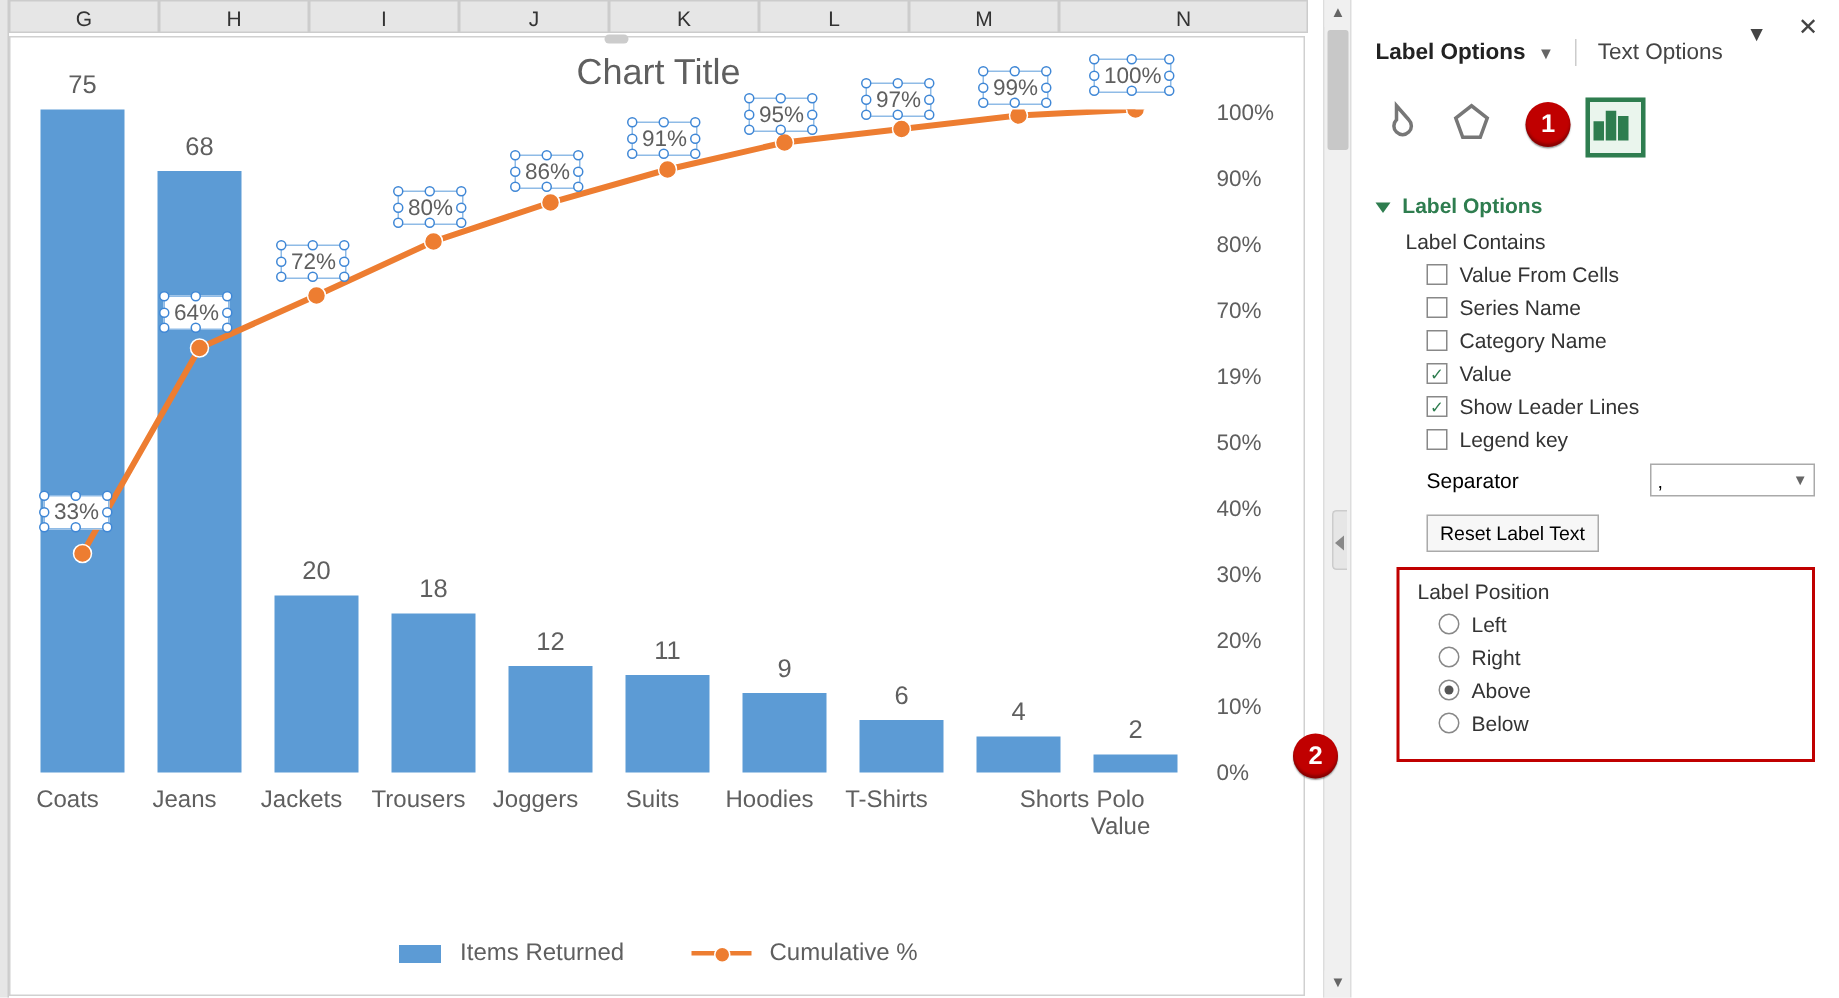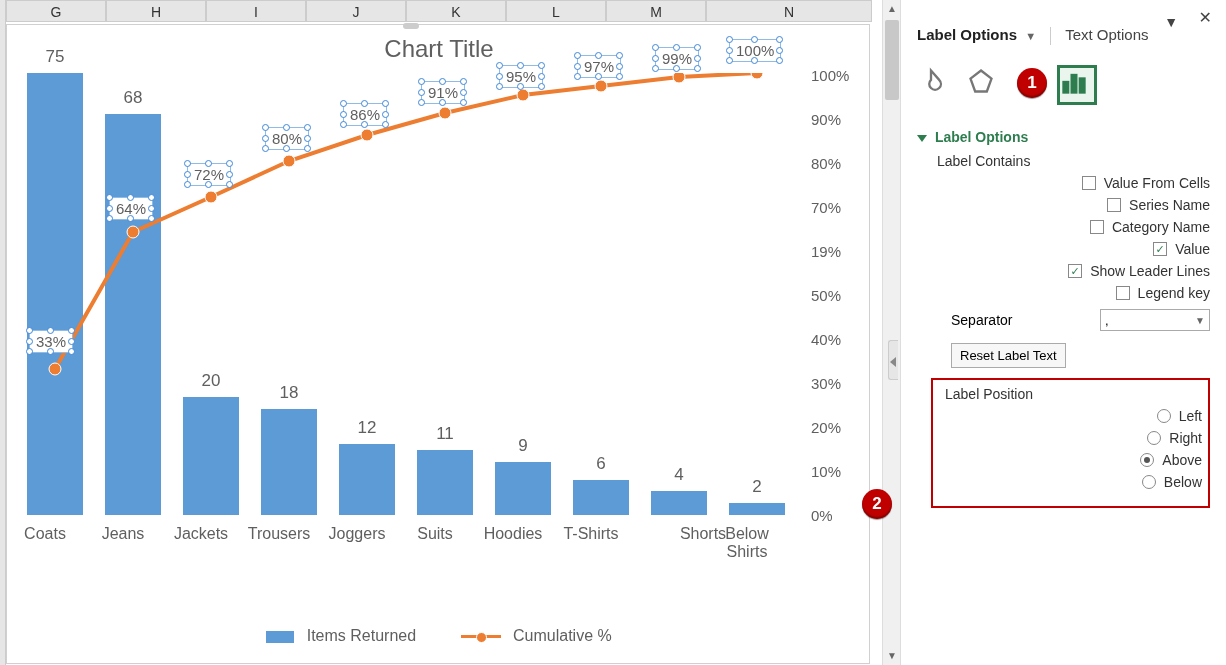--- a/index.html
+++ b/index.html
@@ -54,21 +54,21 @@
   .picon svg { width:28px; height:28px; stroke:#777; fill:none; stroke-width:2;}
   .picon.sel { border:3px solid #2e7d4f; background:#eaf5ed; width:40px; height:40px; top:0;}
   .picon.sel svg { stroke:#2e7d4f; fill:#2e7d4f;}
 
   .redbadge { position:absolute; width:30px; height:30px; background:#c00000; color:#fff; border-radius:50%; text-align:center; line-height:30px; font-size:17px; font-weight:bold; box-shadow:inset 0 -2px 2px rgba(0,0,0,0.3), 0 1px 1px rgba(0,0,0,0.4);}
   .freebadge { position:absolute; width:30px; height:30px; background:#c00000; color:#fff; border-radius:50%; text-align:center; line-height:30px; font-size:17px; font-weight:bold; box-shadow:inset 0 -2px 2px rgba(0,0,0,0.3), 0 1px 1px rgba(0,0,0,0.4); z-index:20;}
 
   .section-head { color:#2e7d4f; font-weight:bold; font-size:14px; margin-top:18px;}
   .section-head .tri { display:inline-block; margin-right:4px; width:0; height:0; border-left:5px solid transparent; border-right:5px solid transparent; border-top:7px solid #2e7d4f; vertical-align:middle;}
   .subhead { font-size:14px; color:#333; margin:8px 0 4px 20px;}
-  .opt { font-size:14px; color:#333; margin:6px 0 6px 34px; display:flex; align-items:center;justify-content:flex-end;}
+  .opt { font-size:14px; color:#333; margin:6px 0 6px 34px; display:flex; align-items:center;}
   .chk { width:14px; height:14px; border:1px solid #888; margin-right:8px; display:inline-flex; align-items:center; justify-content:center; font-size:11px; color:#2e7d4f;}
   .radio { width:14px; height:14px; border:1px solid #888; border-radius:50%; margin-right:8px; display:inline-flex; align-items:center; justify-content:center;}
   .radio.sel::after { content:""; width:6px; height:6px; background:#555; border-radius:50%;}
   .seprow { margin:8px 0 8px 34px; font-size:14px; display:flex; align-items:center;}
   .sepdd { margin-left:auto; width:110px; height:22px; border:1px solid #aaa; font-size:13px; padding:0 4px; display:flex; align-items:center; justify-content:space-between;}
   .btnReset { margin:4px 0 4px 34px; border:1px solid #aaa; background:#f7f7f7; font-size:13px; padding:4px 8px; display:inline-block;}
 
   .posbox { border:2px solid #c00000; margin:6px 0 0 14px; padding:6px 6px 10px 6px;}
 
   
@@ -149,21 +149,21 @@
 
   <div class="cat-label" style="left:0px">Coats</div>
   <div class="cat-label" style="left:78px">Jeans</div>
   <div class="cat-label" style="left:156px">Jackets</div>
   <div class="cat-label" style="left:234px">Trousers</div>
   <div class="cat-label" style="left:312px">Joggers</div>
   <div class="cat-label" style="left:390px">Suits</div>
   <div class="cat-label" style="left:468px">Hoodies</div>
   <div class="cat-label" style="left:546px">T-Shirts</div>
   <div class="cat-label" style="left:658px">Shorts</div>
-  <div class="cat-label" style="left:702px">Below Shirts</div>
+  <div class="cat-label" style="left:702px">Polo Value</div>
 
   <div class="sec-axis-lbl" style="left:804px;top:482px">0%</div>
   <div class="sec-axis-lbl" style="left:804px;top:438px">10%</div>
   <div class="sec-axis-lbl" style="left:804px;top:394px">20%</div>
   <div class="sec-axis-lbl" style="left:804px;top:350px">30%</div>
   <div class="sec-axis-lbl" style="left:804px;top:306px">40%</div>
   <div class="sec-axis-lbl" style="left:804px;top:262px">50%</div>
   <div class="sec-axis-lbl" style="left:804px;top:218px">19%</div>
   <div class="sec-axis-lbl" style="left:804px;top:174px">70%</div>
   <div class="sec-axis-lbl" style="left:804px;top:130px">80%</div>

